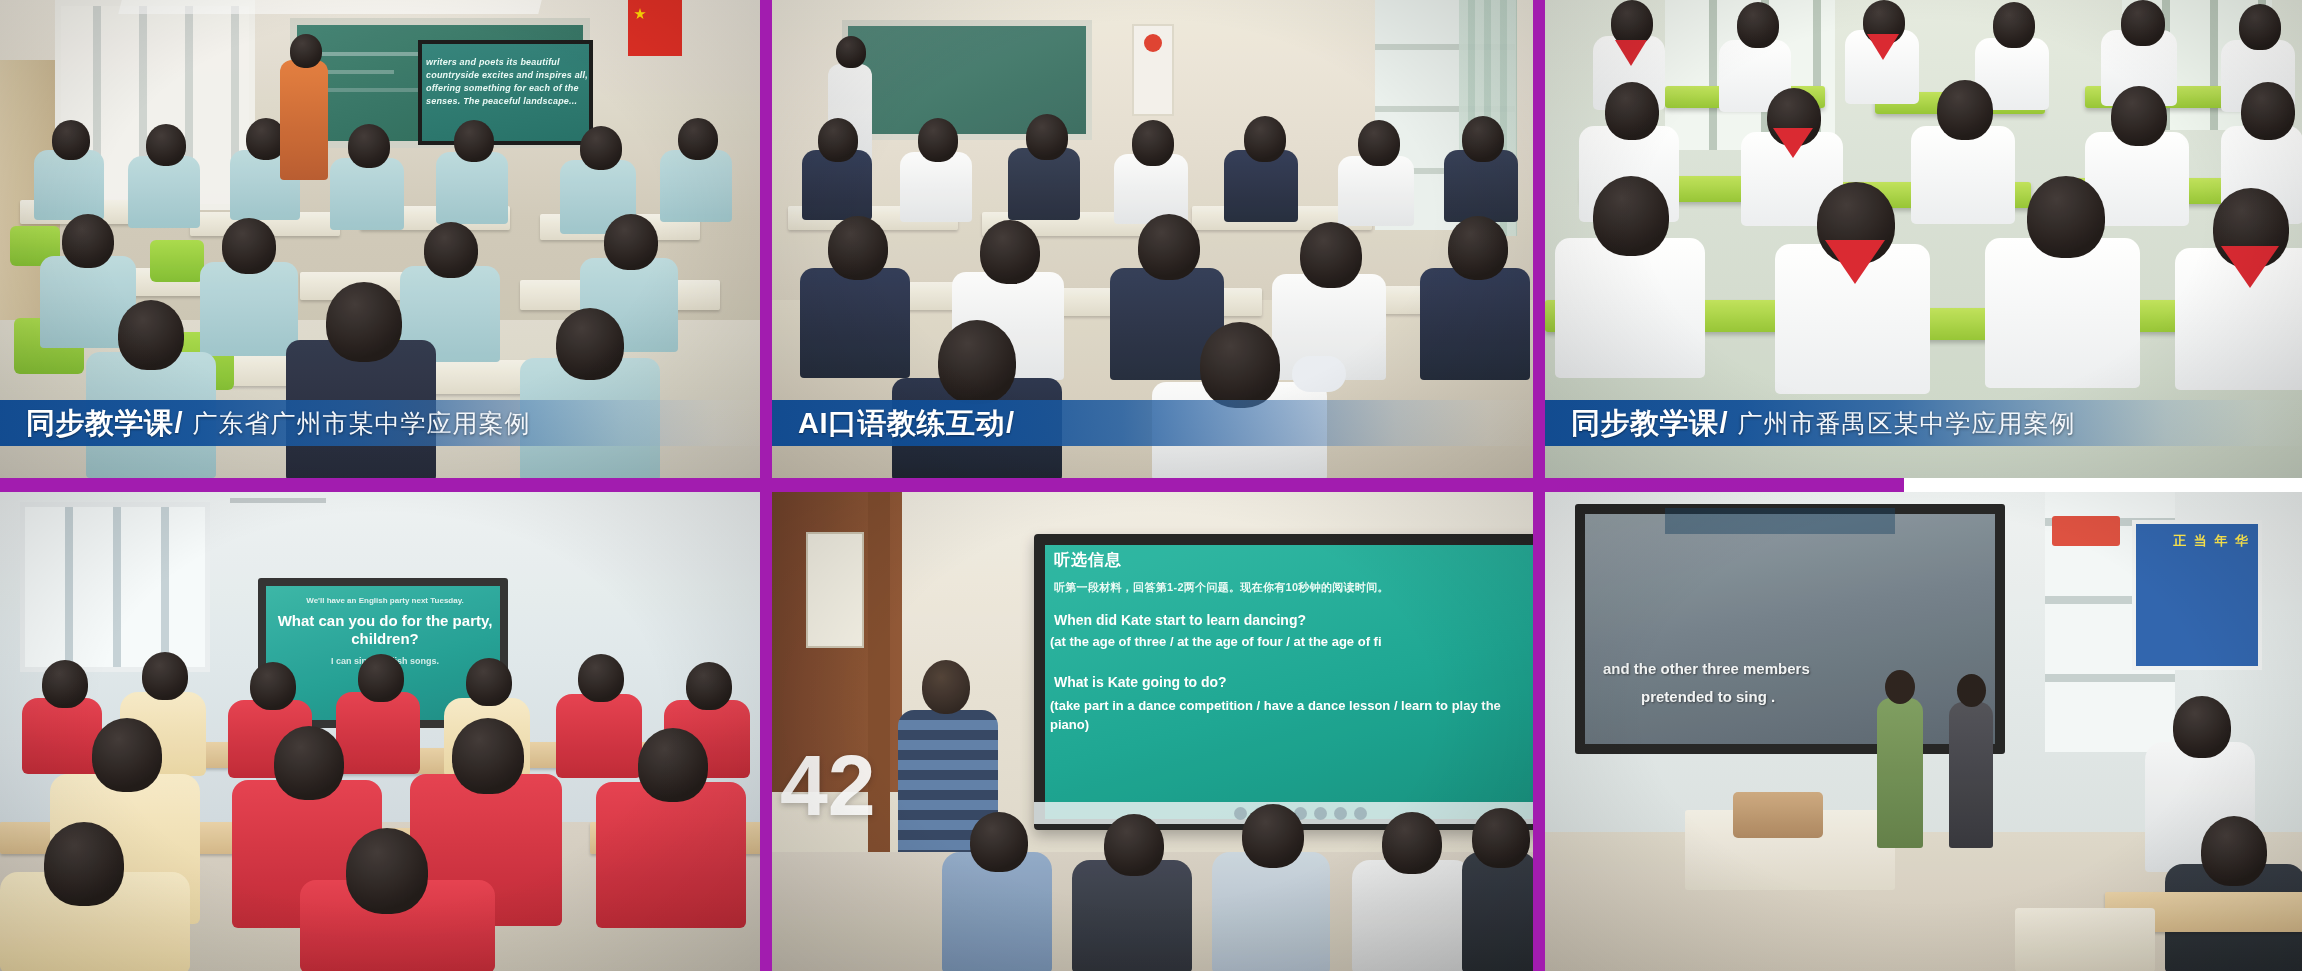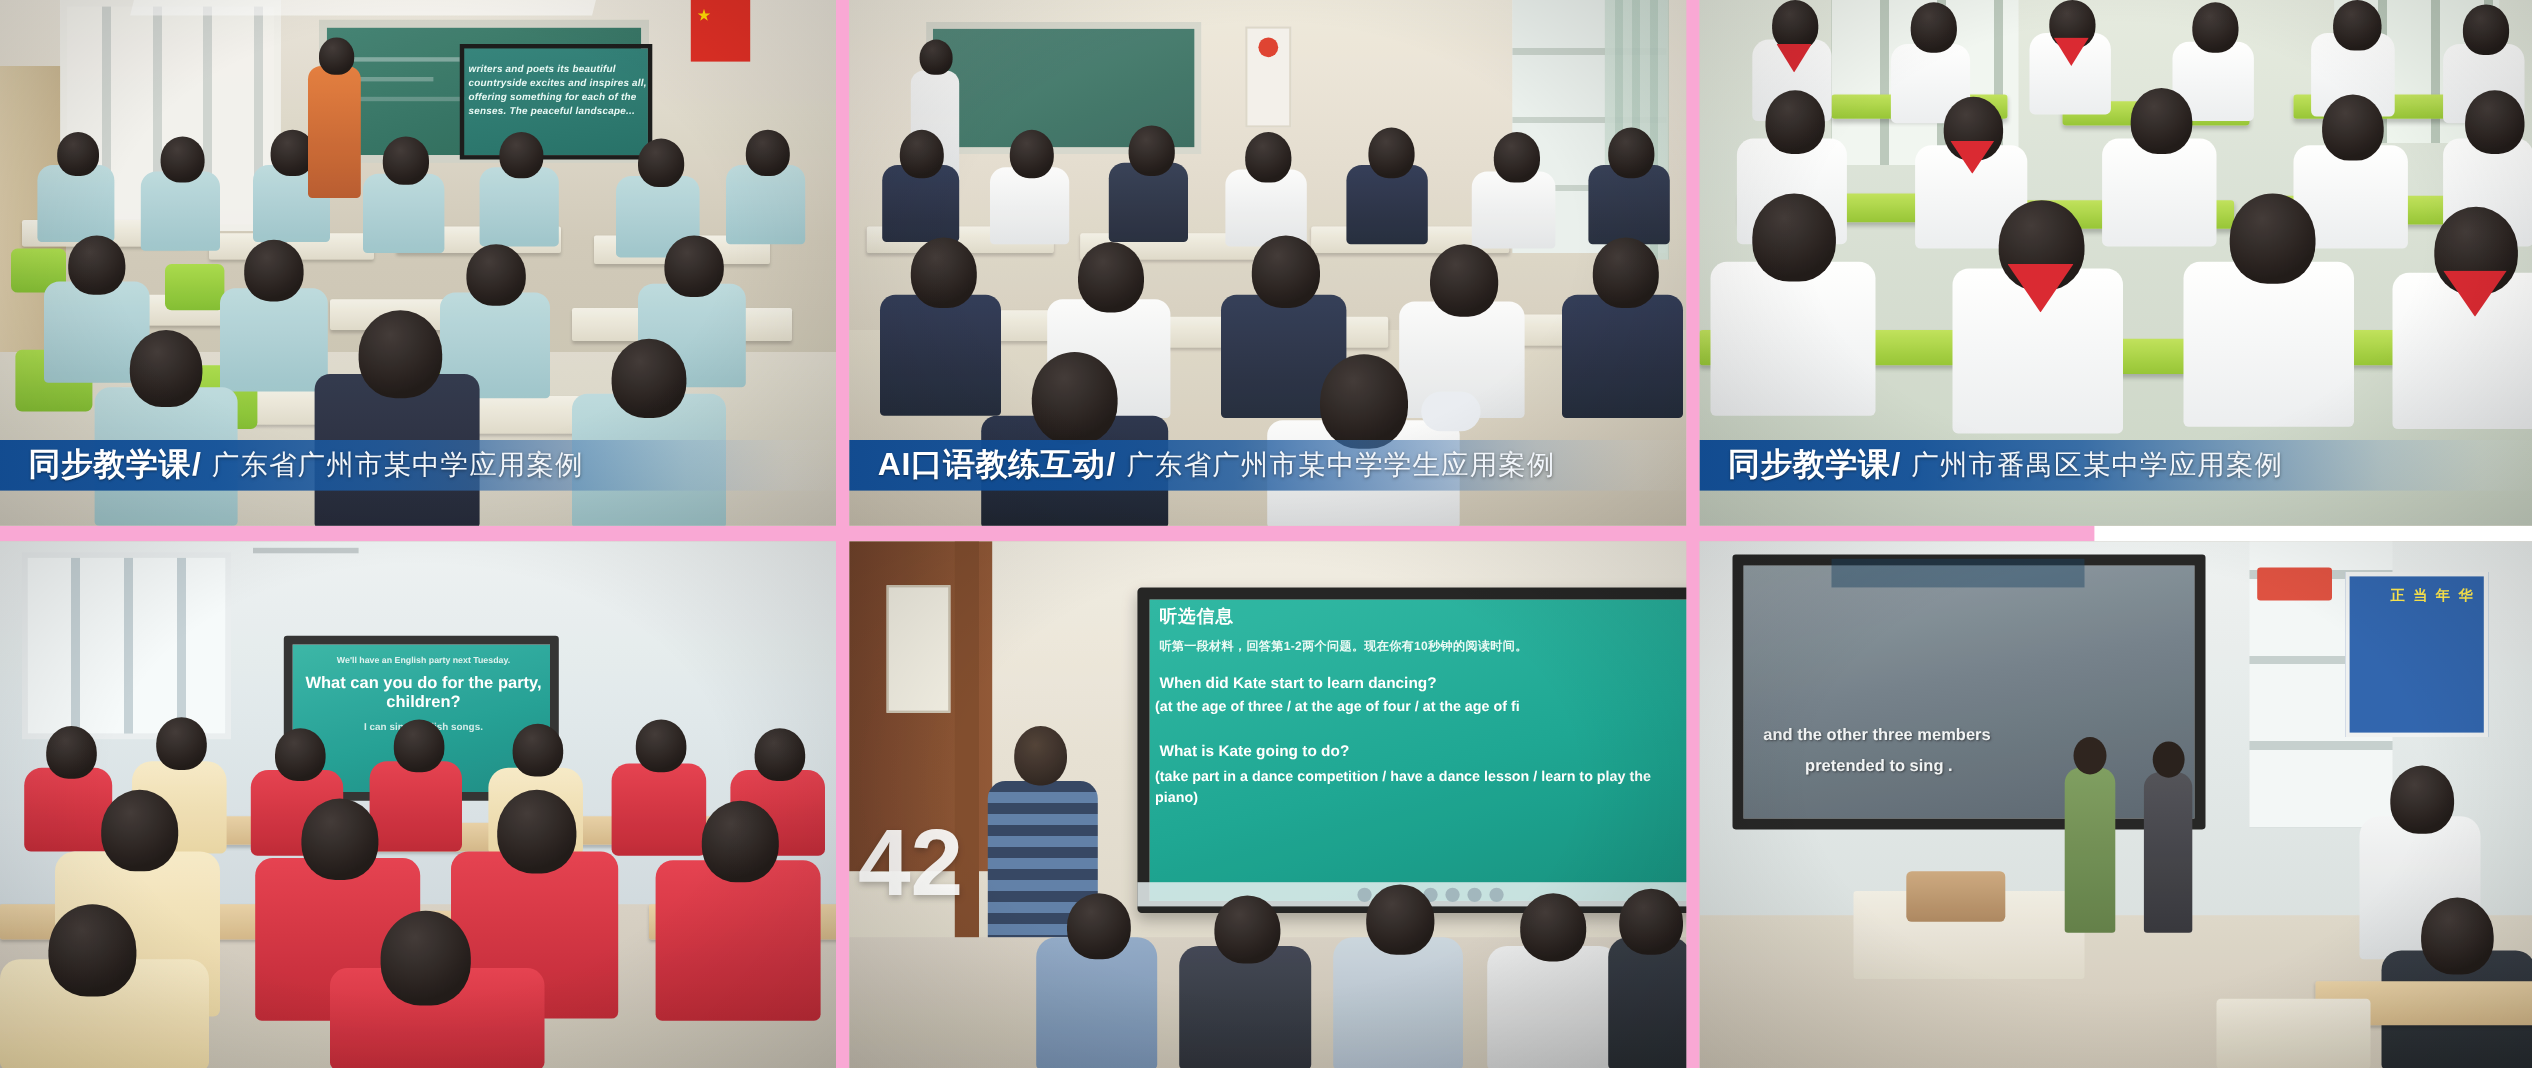--- a/index.html
+++ b/index.html
@@ -13,21 +13,21 @@
     font-family: "Liberation Sans", "DejaVu Sans", sans-serif;
   }
 
   #gallery-grid {
     position: relative;
     width: 1904px;
     height: 971px;
     display: grid;
     grid-template-columns: 760px 12px 761px 12px 757px;
     grid-template-rows: 478px 14px 479px;
-    background: #f9a8d4;
+    background: #a21caf;
   }
 
   .panel {
     position: relative;
     overflow: hidden;
     background: #cfc9bd;
   }
 
   
   .scene { position: absolute; inset: 0; }
@@ -351,21 +351,20 @@
         <div class="head-dark" style="left:428px; top:322px; width:80px; height:86px;"></div>
         <div class="layer" style="left:520px;top:356px;width:54px;height:36px;background:#e9edf2;border-radius:18px;"></div>
       </div>
       <div class="warm"></div>
       <div class="vignette"></div>
     </div>
 
     <div class="caption-bar row-top">
       <span class="cap-title">AI口语教练互动</span>
       <span class="cap-sep">/</span>
-      <span class="cap-sub">广东省广州市某中学学生应用案例</span>
     </div>
   </div>
 
   <div class="gap-v" style="grid-column:4; grid-row:1;"></div>
 
   <div class="panel" style="grid-column:5; grid-row:1;">
     <div class="scene photo-soft">
       <div class="layer p3-wall"></div>
       <div class="layer p3-win"></div>
       <div class="layer p3-win2"></div>

